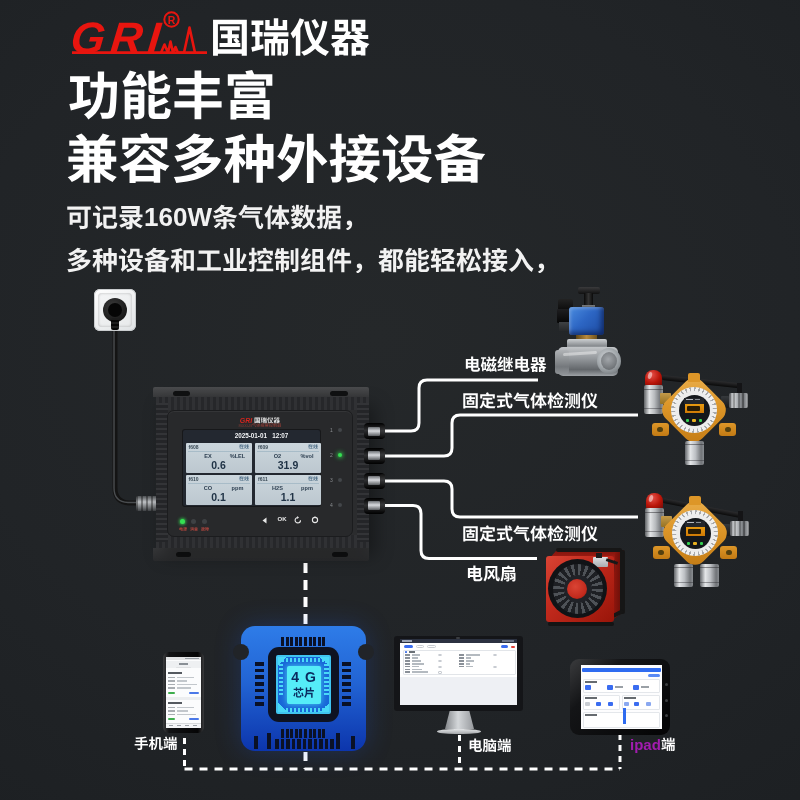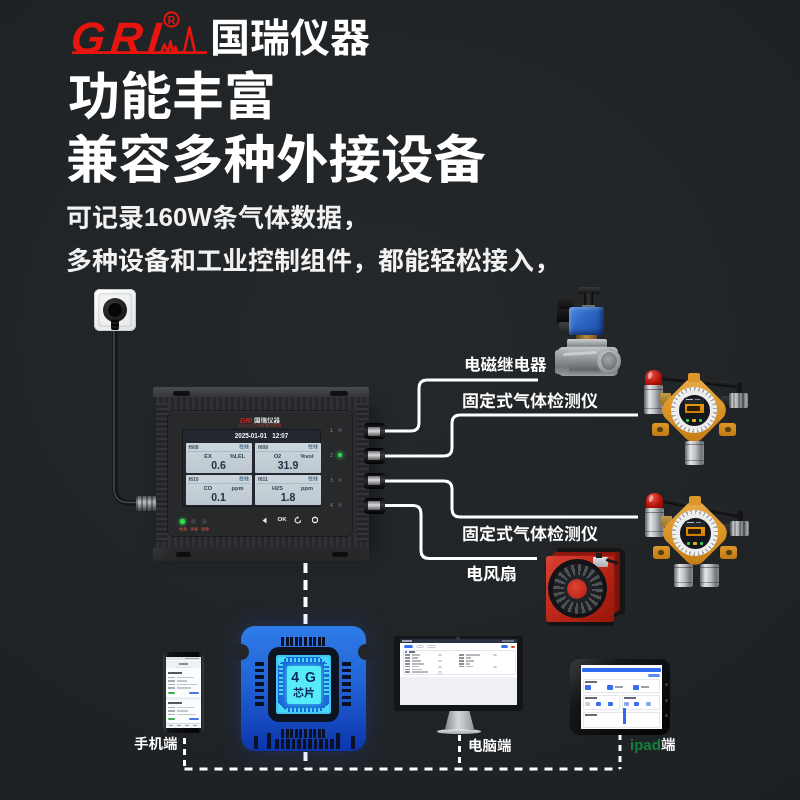--- a/index.html
+++ b/index.html
@@ -193,21 +193,21 @@
 <div style="position:absolute;left:134px;top:736px;line-height:0;"><svg width="43.5" height="14.5" viewBox="0 -880 3000 1000" fill="#fff">
       <use href="#u624B" x="0"></use>
       <use href="#u673A" x="1000"></use>
       <use href="#u7AEF" x="2000"></use>
     </svg></div>
 <div style="position:absolute;left:468px;top:738px;line-height:0;"><svg width="43.5" height="14.5" viewBox="0 -880 3000 1000" fill="#fff">
       <use href="#u7535" x="0"></use>
       <use href="#u8111" x="1000"></use>
       <use href="#u7AEF" x="2000"></use>
     </svg></div>
-<div class="abs" style="left:630px;top:735px;color:#15803d;font-weight:bold;font-size:15px;line-height:20px">ipad<span style="display:inline-block;line-height:0;vertical-align:-1px"><svg width="14.5" height="14.5" viewBox="0 -880 1000 1000" fill="#fff">
+<div class="abs" style="left:630px;top:735px;color:#a21caf;font-weight:bold;font-size:15px;line-height:20px">ipad<span style="display:inline-block;line-height:0;vertical-align:-1px"><svg width="14.5" height="14.5" viewBox="0 -880 1000 1000" fill="#fff">
         <use href="#u7AEF" x="0"></use>
       </svg></span></div>
 
 <div class="abs" style="left:94px;top:289px;width:42px;height:42px;background:linear-gradient(145deg,#ffffff,#dfe2e4);border-radius:6px;box-shadow:inset 0 0 0 1px #c9ccce"></div>
 <div class="abs" style="left:98px;top:293px;width:34px;height:34px;border-radius:4px;box-shadow:inset 0 0 3px rgba(0,0,0,.25);background:linear-gradient(145deg,#f4f5f6,#e8eaeb)"></div>
 <div class="abs" style="left:103px;top:298px;width:24px;height:24px;border-radius:50%;background:radial-gradient(circle at 40% 35%,#3a3a3a,#0c0c0c)"></div>
 <div class="abs" style="left:108px;top:303px;width:14px;height:14px;border-radius:50%;background:#060606"></div>
 <div class="abs" style="left:111px;top:318px;width:8px;height:12px;background:repeating-linear-gradient(180deg,#1c1c1c 0 2px,#060606 2px 4px);border-radius:2px"></div>
 
 <div style="position:absolute;left:153px;top:387px;width:216px;height:174px">
@@ -289,21 +289,21 @@
 
  <div style="position:absolute;left:102px;top:87.7px;width:66px;height:30px;background:linear-gradient(180deg,#cbd6dd,#bcc7cf);border-radius:1px">
   <div style="position:absolute;left:3px;top:1.5px;font-size:5px;font-weight:bold;color:#3a4a56;line-height:6px">f611</div>
   <div style="position:absolute;right:3px;top:1px;line-height:0"><svg width="10" height="5" viewBox="0 -880 2000 1000" fill="#4a6a84">
           <use href="#u5728" x="0"></use>
           <use href="#u7EBF" x="1000"></use>
         </svg></div>
   <div style="position:absolute;left:2px;right:2px;top:8px;height:0.8px;background:#a8bcc8"></div>
   <div style="position:absolute;left:0;top:10.5px;width:45px;text-align:center;font-size:5.6px;font-weight:bold;color:#2c3e50;line-height:6px">H2S</div>
   <div style="position:absolute;right:2px;top:10.5px;width:24px;text-align:center;font-size:5.6px;font-weight:bold;color:#2c3e50;line-height:6px">ppm</div>
-  <div style="position:absolute;left:0;top:16px;width:100%;text-align:center;font-size:10.5px;font-weight:bold;color:#203346;line-height:12px">1.8</div>
+  <div style="position:absolute;left:0;top:16px;width:100%;text-align:center;font-size:10.5px;font-weight:bold;color:#203346;line-height:12px">1.1</div>
  </div>
 
  <div style="position:absolute;left:177px;top:40px;font-size:5px;color:#8a8d90;line-height:6px">1</div>
  <div style="position:absolute;left:185px;top:40.8px;width:4.4px;height:4.4px;border-radius:50%;background:#43464a;"></div>
  <div style="position:absolute;left:177px;top:65px;font-size:5px;color:#8a8d90;line-height:6px">2</div>
  <div style="position:absolute;left:185px;top:65.8px;width:4.4px;height:4.4px;border-radius:50%;background:#35e052;box-shadow:0 0 4px 1px rgba(53,224,82,.8);"></div>
  <div style="position:absolute;left:177px;top:90px;font-size:5px;color:#8a8d90;line-height:6px">3</div>
  <div style="position:absolute;left:185px;top:90.8px;width:4.4px;height:4.4px;border-radius:50%;background:#43464a;"></div>
  <div style="position:absolute;left:177px;top:115px;font-size:5px;color:#8a8d90;line-height:6px">4</div>
  <div style="position:absolute;left:185px;top:115.8px;width:4.4px;height:4.4px;border-radius:50%;background:#43464a;"></div>

